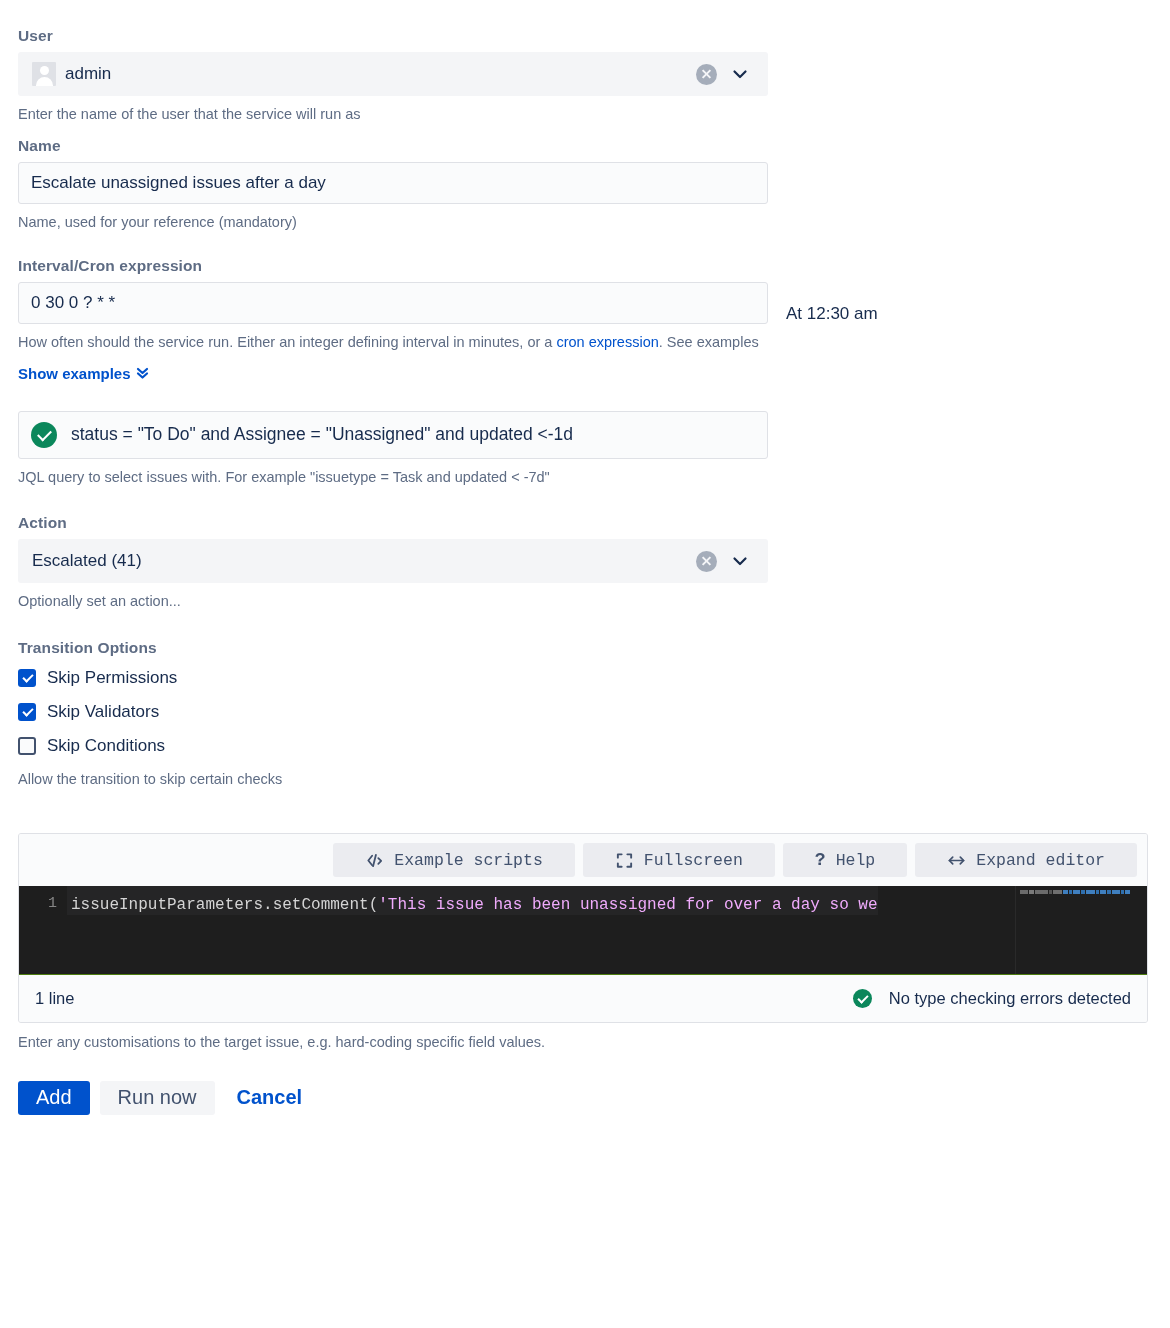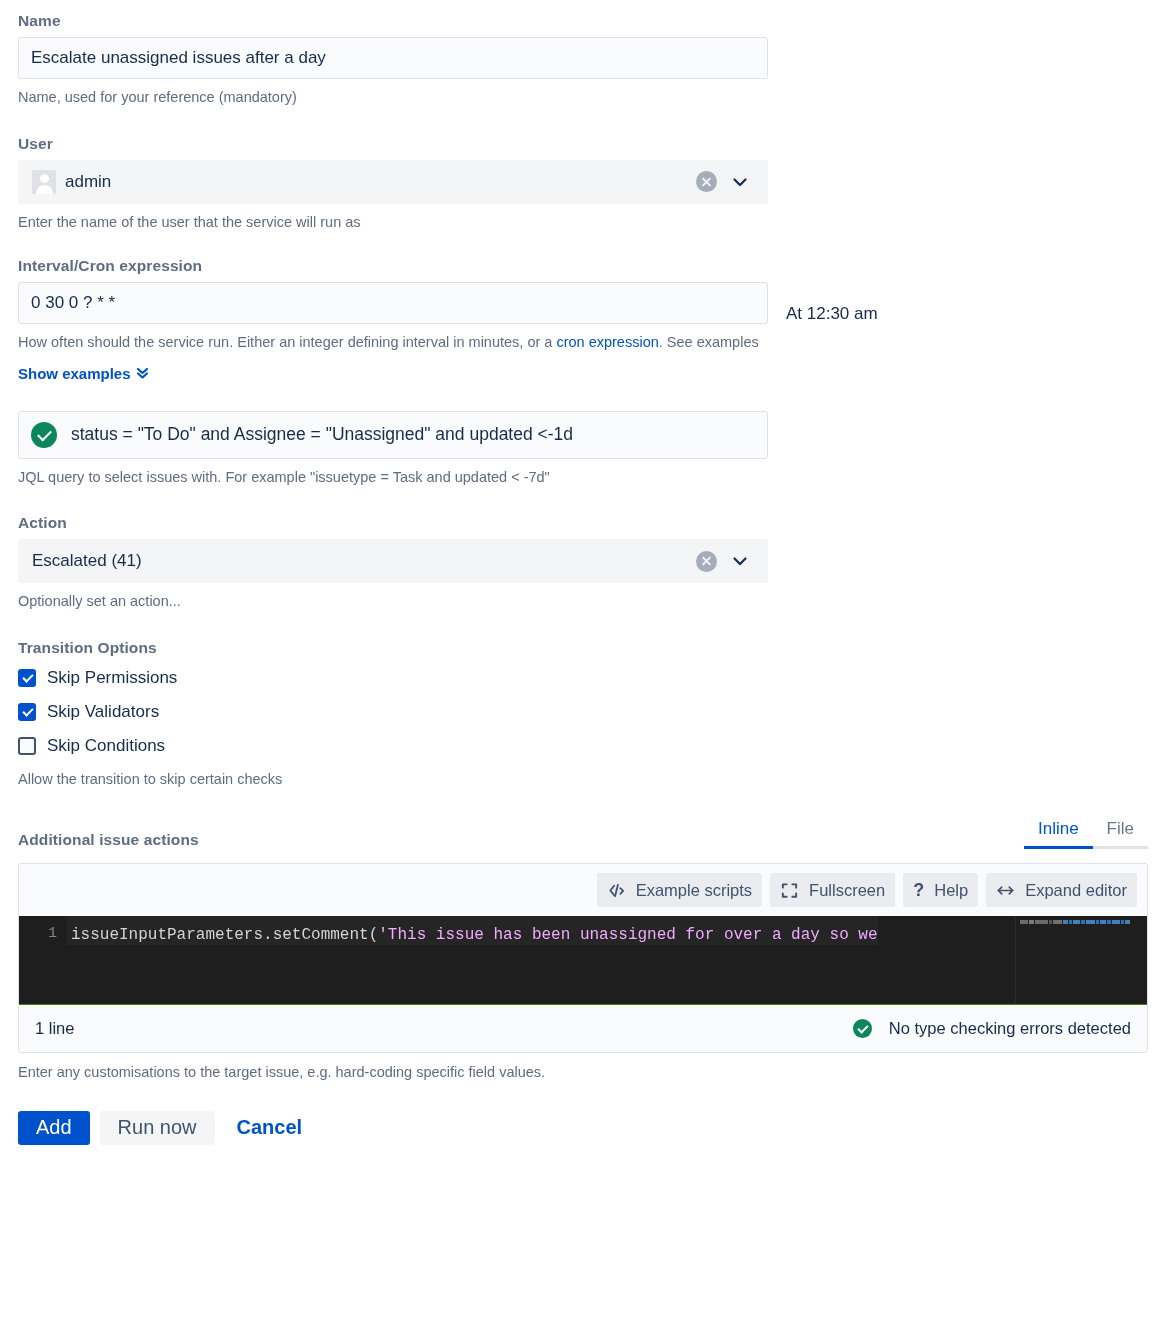--- a/index.html
+++ b/index.html
@@ -233,27 +233,27 @@
     align-items: center;
     justify-content: flex-end;
     gap: 8px;
     padding: 0 10px;
   }
   .tb-btn {
     display: inline-flex;
     align-items: center;
     gap: 10px;
     height: 34px;
-    padding: 0 10px;
+    padding: 0 32px;
     background: #EBECF0;
     border: none;
     border-radius: 3px;
     color: #42526E;
     font-size: 16.5px;
-    font-family: Liberation Sans, sans-serif;
+    font-family: Liberation Mono, monospace;
     cursor: pointer;
     white-space: nowrap;
   }
   .tb-icon { width: 19px; height: 19px; flex: 0 0 auto; }
   .qmark { font-size: 18px; font-weight: bold; line-height: 1; }
 
   .code-area {
     position: relative;
     background: #1E1E1E;
     height: 88px;
@@ -344,44 +344,44 @@
     background: transparent;
     color: #0052CC;
     font-weight: bold;
     padding: 0 12px;
   }
 </style>
 </head>
 <body>
 
 <div class="page">
-
-  <div class="field" style="padding-top:12px;">
-    <label class="field-label">Name</label>
-    <input class="text-input" type="text" value="Escalate unassigned issues after a day" style="">
-    <p class="field-help">Name, used for your reference (mandatory)</p>
-  </div>
 
   <div class="field" style="padding-top:27px;">
     <label class="field-label">User</label>
     <div class="select-box">
       <span class="select-value">
         <span class="avatar"></span>
         <span>admin</span>
       </span>
       <span class="clear-btn"></span>
       <span class="chev-down">
         <svg viewBox="0 0 16 16" width="16" height="16">
             <path d="M2.5 5.5 L8 11 L13.5 5.5" fill="none" stroke="#172B4D" stroke-width="2.2" stroke-linecap="round" stroke-linejoin="round"></path>
           </svg>
       </span>
     </div>
     <p class="field-help">Enter the name of the user that the service will run as</p>
   </div>
 
+  <div class="field" style="padding-top:12px;">
+    <label class="field-label">Name</label>
+    <input class="text-input" type="text" value="Escalate unassigned issues after a day" style="">
+    <p class="field-help">Name, used for your reference (mandatory)</p>
+  </div>
+
   <div class="field" style="padding-top:25px;">
     <label class="field-label">Interval/Cron expression</label>
     <div class="cron-row">
       <input class="text-input" type="text" value="0 30 0 ? * *" style="">
       <span class="cron-desc">At 12:30 am</span>
     </div>
     <p class="field-help">
       <span>How often should the service run. Either an integer defining interval in minutes, or a </span><a href="#">cron expression</a><span>. See examples</span>
     </p>
     <a class="show-examples" href="#">
@@ -430,27 +430,20 @@
     </div>
     <div class="cb-row">
       <span class="cb off"></span>
       <span class="cb-label">Skip Conditions</span>
     </div>
 
     <p class="field-help" style="margin-top:4px;">Allow the transition to skip certain checks</p>
   </div>
 
   <div style="padding-top:30px;">
-    <div class="editor-head">
-      <label class="field-label" style="margin:0;">Additional issue actions</label>
-      <div class="tabs">
-        <div class="tab active">Inline</div>
-        <div class="tab">File</div>
-      </div>
-    </div>
 
     <div class="editor-frame">
 
       <div class="editor-toolbar">
         <button class="tb-btn">
           <span class="tb-icon">
             <svg viewBox="0 0 20 20" width="19" height="19">
               <path d="M7.5 5 L3.5 10 L7.5 15" fill="none" stroke="#42526E" stroke-width="1.9" stroke-linecap="round" stroke-linejoin="round"></path>
               <path d="M11.5 4 L8.5 16" fill="none" stroke="#42526E" stroke-width="1.9" stroke-linecap="round"></path>
               <path d="M14 7.5 L17 10.5 L14 13.5" fill="none" stroke="#42526E" stroke-width="1.9" stroke-linecap="round" stroke-linejoin="round"></path>

